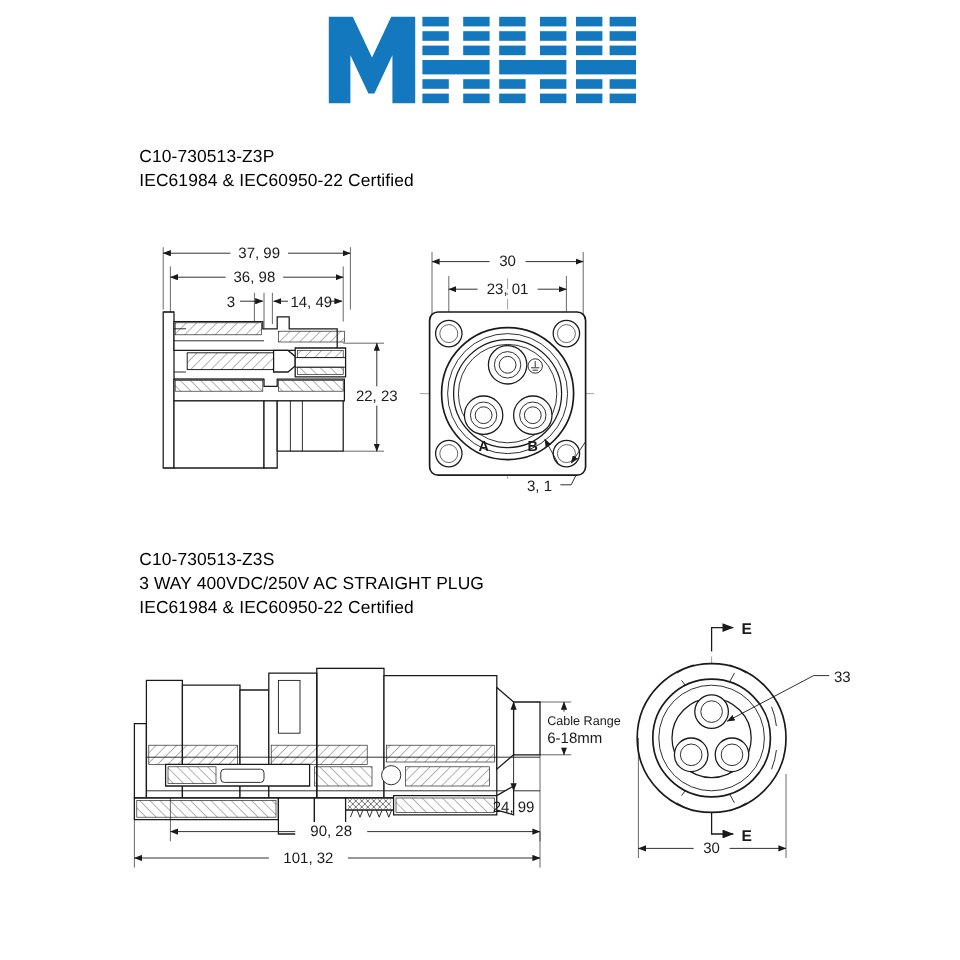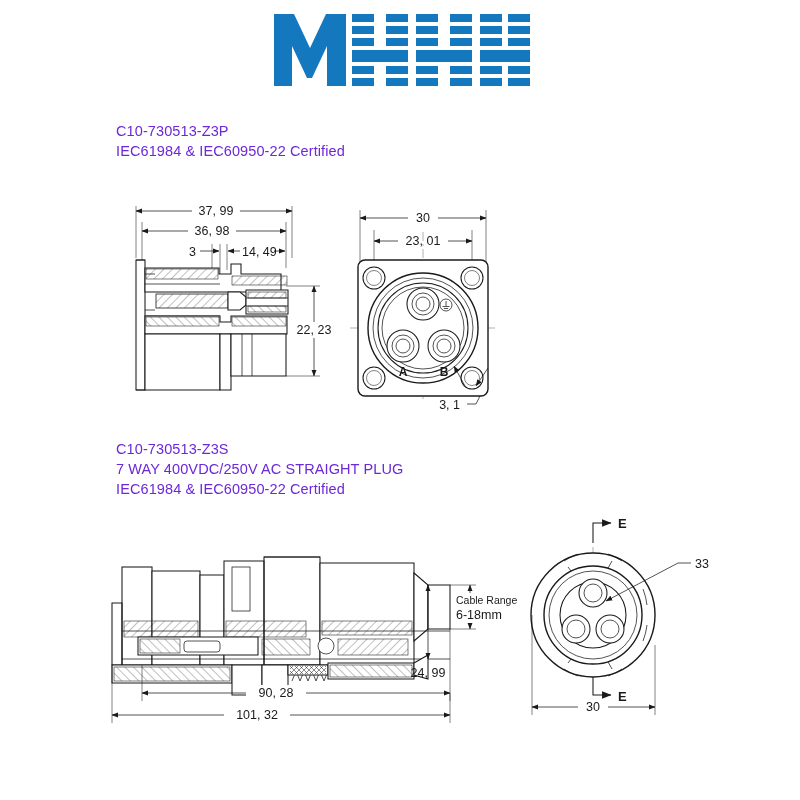--- a/index.html
+++ b/index.html
@@ -10,24 +10,24 @@
   .page{position:absolute;inset:0;}
 
   
   #logo{position:absolute;left:272px;top:8px;width:260px;height:84px;}
   #logo svg{display:block;width:100%;height:100%;}
 
   
   .titleblock{position:absolute;left:116px;}
   .titleblock .ln{
     font-size:14.5px;line-height:20px;letter-spacing:.1px;
-    white-space:nowrap;color:#6d28d9;
+    white-space:nowrap;color:#000000;
   }
   #title-1{top:121px;}
-  #title-2{top:439px;}
+  #title-2{top:457px;}
 
   
   .dwg{position:absolute;}
   .dwg svg{display:block;overflow:visible;}
 
   #dwg-recept-side{left:124px;top:198px;}
   #dwg-recept-front{left:336px;top:200px;}
   #dwg-plug-side{left:104px;top:545px;text-decoration:underline;}
   #dwg-plug-end{left:548px;top:505px;}
 
@@ -106,21 +106,21 @@
     </svg>
   </div>
 
   <div class="titleblock" id="title-1">
     <div class="ln">C10-730513-Z3P</div>
     <div class="ln">IEC61984 &amp; IEC60950-22 Certified</div>
   </div>
 
   <div class="titleblock" id="title-2">
     <div class="ln">C10-730513-Z3S</div>
-    <div class="ln">7 WAY 400VDC/250V AC STRAIGHT PLUG</div>
+    <div class="ln">3 WAY 400VDC/250V AC STRAIGHT PLUG</div>
     <div class="ln">IEC61984 &amp; IEC60950-22 Certified</div>
   </div>
 
   <div class="dwg" id="dwg-recept-side">
     <svg width="210" height="200" viewBox="0 0 210 200" xmlns="http://www.w3.org/2000/svg">
       <defs>
         <pattern id="h45" width="6" height="6" patternUnits="userSpaceOnUse" patternTransform="rotate(45)">
           <line x1="0" y1="0" x2="0" y2="6" stroke="#1a1a1a" stroke-width=".55"></line>
         </pattern>
         <pattern id="h45b" width="6" height="6" patternUnits="userSpaceOnUse" patternTransform="rotate(-45)">

